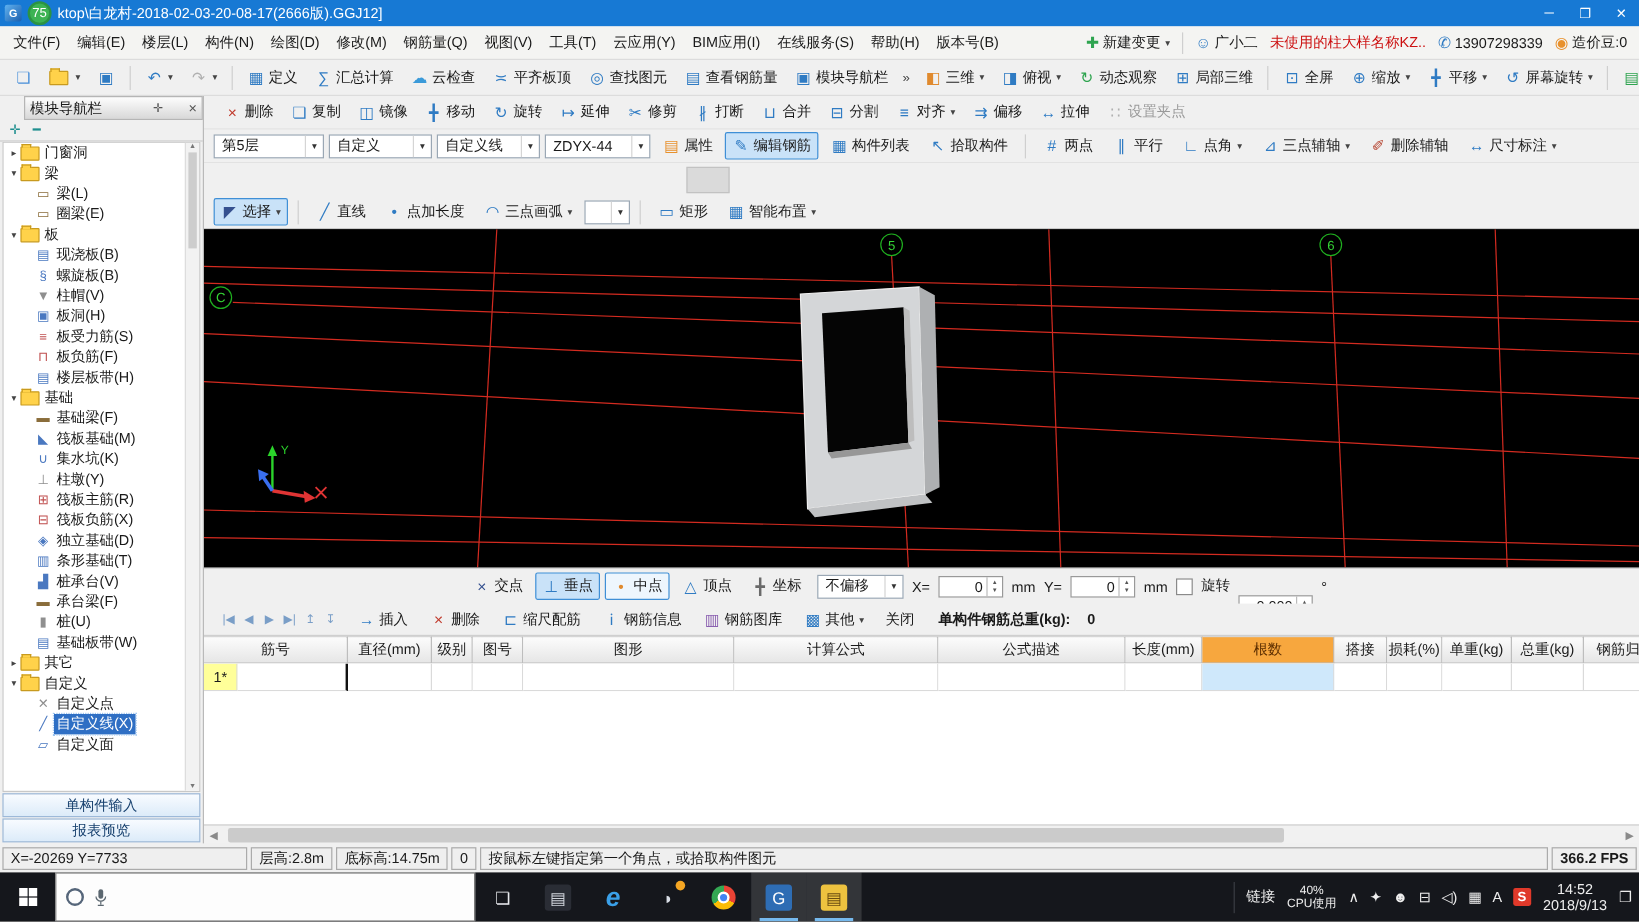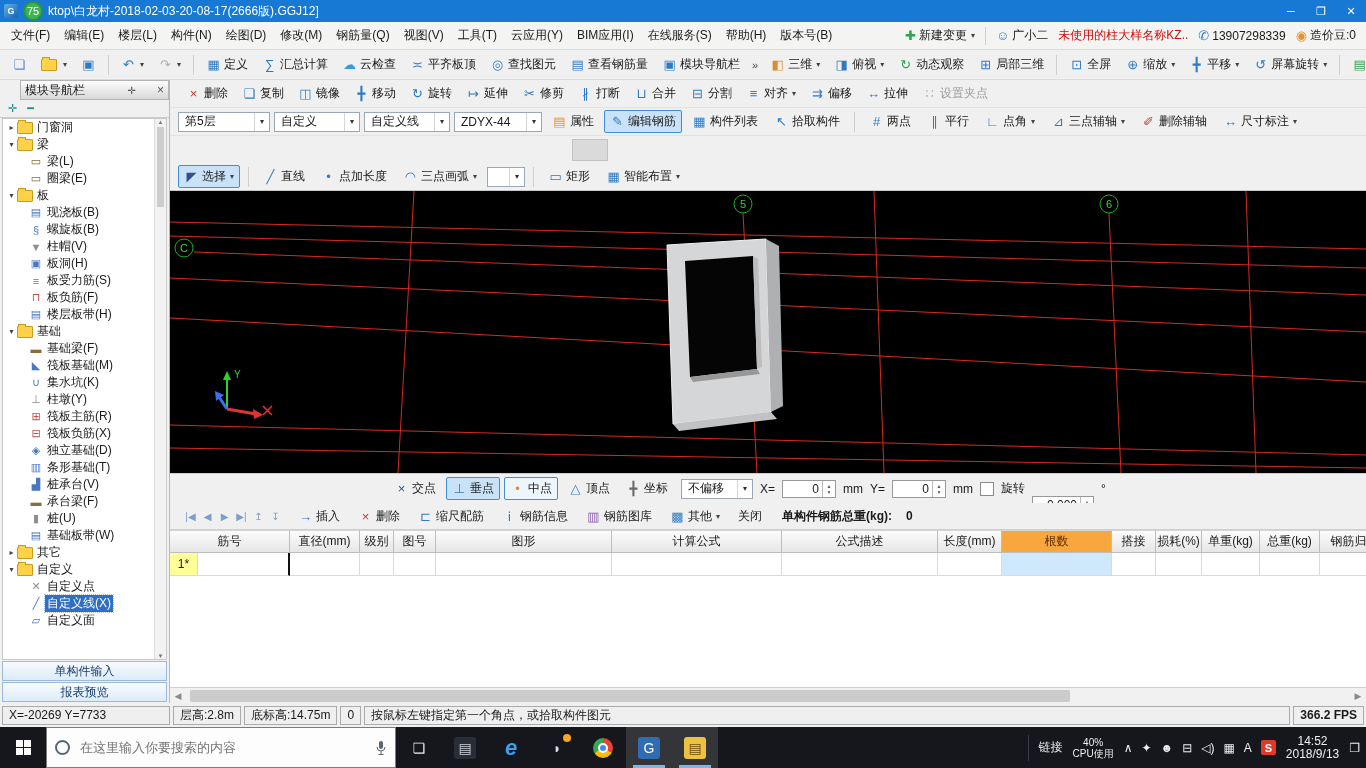--- a/index.html
+++ b/index.html
@@ -101,21 +101,21 @@
   .tfill{left:170px;top:576px;width:1196px;height:111px;background:#fff;}
   .hscroll{left:170px;top:687px;width:1196px;height:16px;background:#f1f1f1;border-top:1px solid #d0d0d0;
            display:flex;align-items:center;box-sizing:border-box;}
   .harr{width:16px;text-align:center;color:#8a8a8a;font-size:9px;}
   .hthumb{height:12px;width:880px;background:#cbcbcb;border-radius:2px;margin-left:4px;}
   
   .statusbar{left:0;top:703px;width:1366px;height:24px;background:#f0f0f0;display:flex;align-items:center;
              gap:3px;padding:0 2px;box-sizing:border-box;}
   .seg{border:1px solid #ababab;background:#efefef;display:flex;align-items:center;padding:0 6px;height:19px;
        box-sizing:border-box;white-space:nowrap;}
-  .seg.coords{width:168px;}
+  .seg.coords{width:204px;}
   .seg.hint{flex:1;}
   .seg.fps{font-weight:bold;}
   
   .taskbar{left:0;top:727px;width:1366px;height:41px;background:#15171c;display:flex;align-items:stretch;color:#eee;}
   .startbtn{width:46px;display:flex;align-items:center;justify-content:center;}
   .winlogo{display:grid;grid-template-columns:7px 7px;grid-template-rows:7px 7px;gap:1px;}
   .winlogo i{background:#fff;display:block;}
   .searchbox{width:350px;background:#fdfdfd;border:1px solid #7c7c7c;display:flex;align-items:center;gap:8px;
              padding:0 8px;box-sizing:border-box;}
   .cortana{width:15px;height:15px;border-radius:50%;border:2px solid #56667a;box-sizing:border-box;flex:none;}
@@ -838,21 +838,20 @@
     <div class="startbtn">
       <span class="winlogo">
           <i></i>
           <i></i>
           <i></i>
           <i></i>
         </span>
     </div>
     <div class="searchbox">
       <span class="cortana"></span>
-      <input type="text" placeholder="在这里输入你要搜索的内容" style="">
       <svg width="12" height="16" viewBox="0 0 12 16">
         <rect x="4" y="1" width="4" height="8" rx="2" fill="#5b6770"></rect>
         <path d="M2 7a4 4 0 0 0 8 0" stroke="#5b6770" fill="none"></path>
         <line x1="6" y1="11" x2="6" y2="14" stroke="#5b6770"></line>
         <line x1="3.5" y1="14.5" x2="8.5" y2="14.5" stroke="#5b6770"></line>
       </svg>
     </div>
     <div class="tapps">
         <span class="tapp">
           <span class="appico" style="color: rgb(232, 234, 237);">❏</span>

